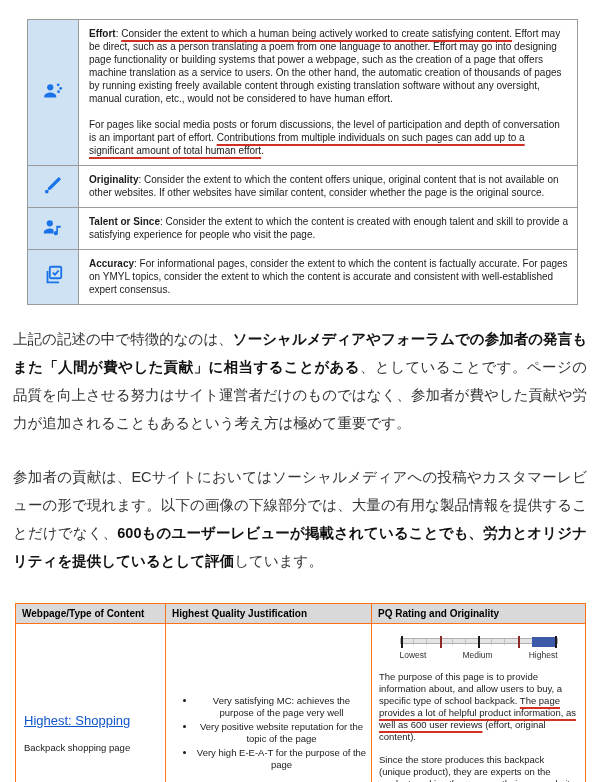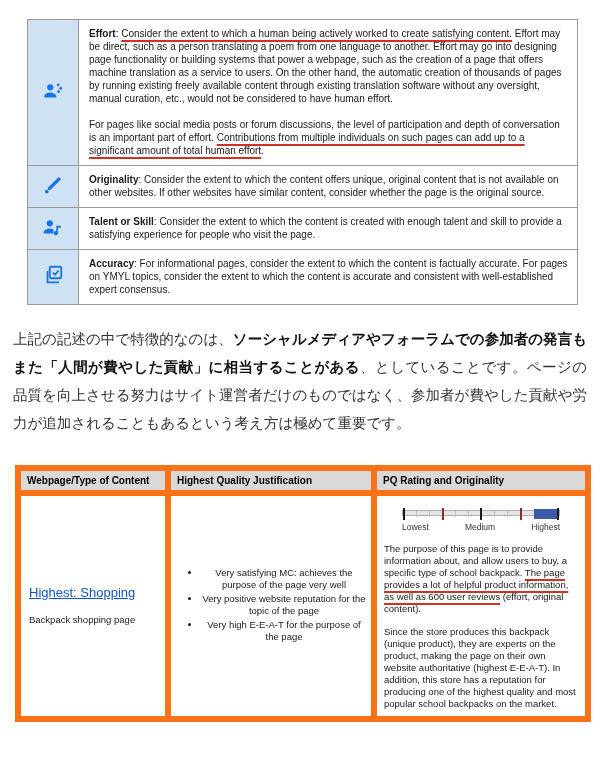--- a/index.html
+++ b/index.html
@@ -49,21 +49,21 @@
   .ja .b { color:#111; }
   #jp2 { margin-top:26px; }
 
   
   .pqtable {
     border-collapse:collapse;
     margin:28px 0 10px 15px;
     width:570px;
     table-layout:fixed;
   }
-  .pqtable th, .pqtable td { border:6px solid #f97316; }
+  .pqtable th, .pqtable td { border:1px solid #f97316; }
   .pqtable th {
     background:#d9d9d9; font-size:10px; font-weight:bold;
     text-align:left; padding:4px 6px; color:#000;
   }
   .pqtable col.w1 { width:150px; }
   .pqtable col.w2 { width:206px; }
   .pqtable col.w3 { width:214px; }
   .pqtable td { font-size:9.5px; line-height:12px; color:#1a1a1a; }
   .pqtable .c1 { vertical-align:middle; padding:6px 8px; height:206px; }
   .pqtable .c2 { vertical-align:middle; padding:6px 4px; }
@@ -135,41 +135,42 @@
         <td class="icell">
           <span class="gicon">
             <svg viewBox="0 0 24 24" width="22" height="22" fill="#1a73e8">
               <circle cx="8.5" cy="8" r="3.4"></circle>
               <path d="M2 19v-1.4c0-2.6 4.2-4 6.5-4 1.3 0 2.9.4 4.1 1.1V19H2z"></path>
               <path d="M15.6 10.5v6a2.3 2.3 0 1 0 1.8 2.2v-6h3.1v-2.2h-4.9z"></path>
             </svg>
           </span>
         </td>
         <td class="tcell">
-          <p><span class="b">Talent or Skill</span><span>: Consider the extent to which the content is created with enough talent and skill to provide a satisfying experience for people who visit the page.</span></p>
+          <p><span class="b">Talent or Since</span><span>: Consider the extent to which the content is created with enough talent and skill to provide a satisfying experience for people who visit the page.</span></p>
         </td>
       </tr>
       <tr>
         <td class="icell">
           <span class="gicon">
             <svg viewBox="0 0 24 24" width="22" height="22">
               <path d="M5 7.5v13.5h13.5v-2H7V7.5H5z" fill="#1a73e8"></path>
               <rect x="8.5" y="3" width="12.5" height="12.5" rx="1.2" fill="none" stroke="#1a73e8" stroke-width="2"></rect>
               <path d="M11.8 9.3l2.4 2.4 4-4.6" fill="none" stroke="#1a73e8" stroke-width="2"></path>
             </svg>
           </span>
         </td>
         <td class="tcell">
           <p><span class="b">Accuracy</span><span>: For informational pages, consider the extent to which the content is factually accurate.  For pages on YMYL topics, consider the extent to which the content is accurate and consistent with well-established expert consensus.</span></p>
         </td>
       </tr>
     </tbody>
   </table>
 
   <p class="ja" id="jp1"><span>上記の記述の中で特徴的なのは、</span><span class="b">ソーシャルメディアやフォーラムでの参加者の発言もまた「人間が費やした貢献」に相当することがある</span><span>、としていることです。ページの品質を向上させる努力はサイト運営者だけのものではなく、参加者が費やした貢献や労力が追加されることもあるという考え方は極めて重要です。</span></p>
+  <p class="ja" id="jp2"><span>参加者の貢献は、ECサイトにおいてはソーシャルメディアへの投稿やカスタマーレビューの形で現れます。以下の画像の下線部分では、大量の有用な製品情報を提供することだけでなく、</span><span class="b">600ものユーザーレビューが掲載されていることでも、労力とオリジナリティを提供しているとして評価</span><span>しています。</span></p>
 
   <table class="pqtable">
     <colgroup>
         <col class="w1">
         <col class="w2">
         <col class="w3">
       </colgroup>
     <thead>
       <tr>
         <th>Webpage/Type of Content</th>

